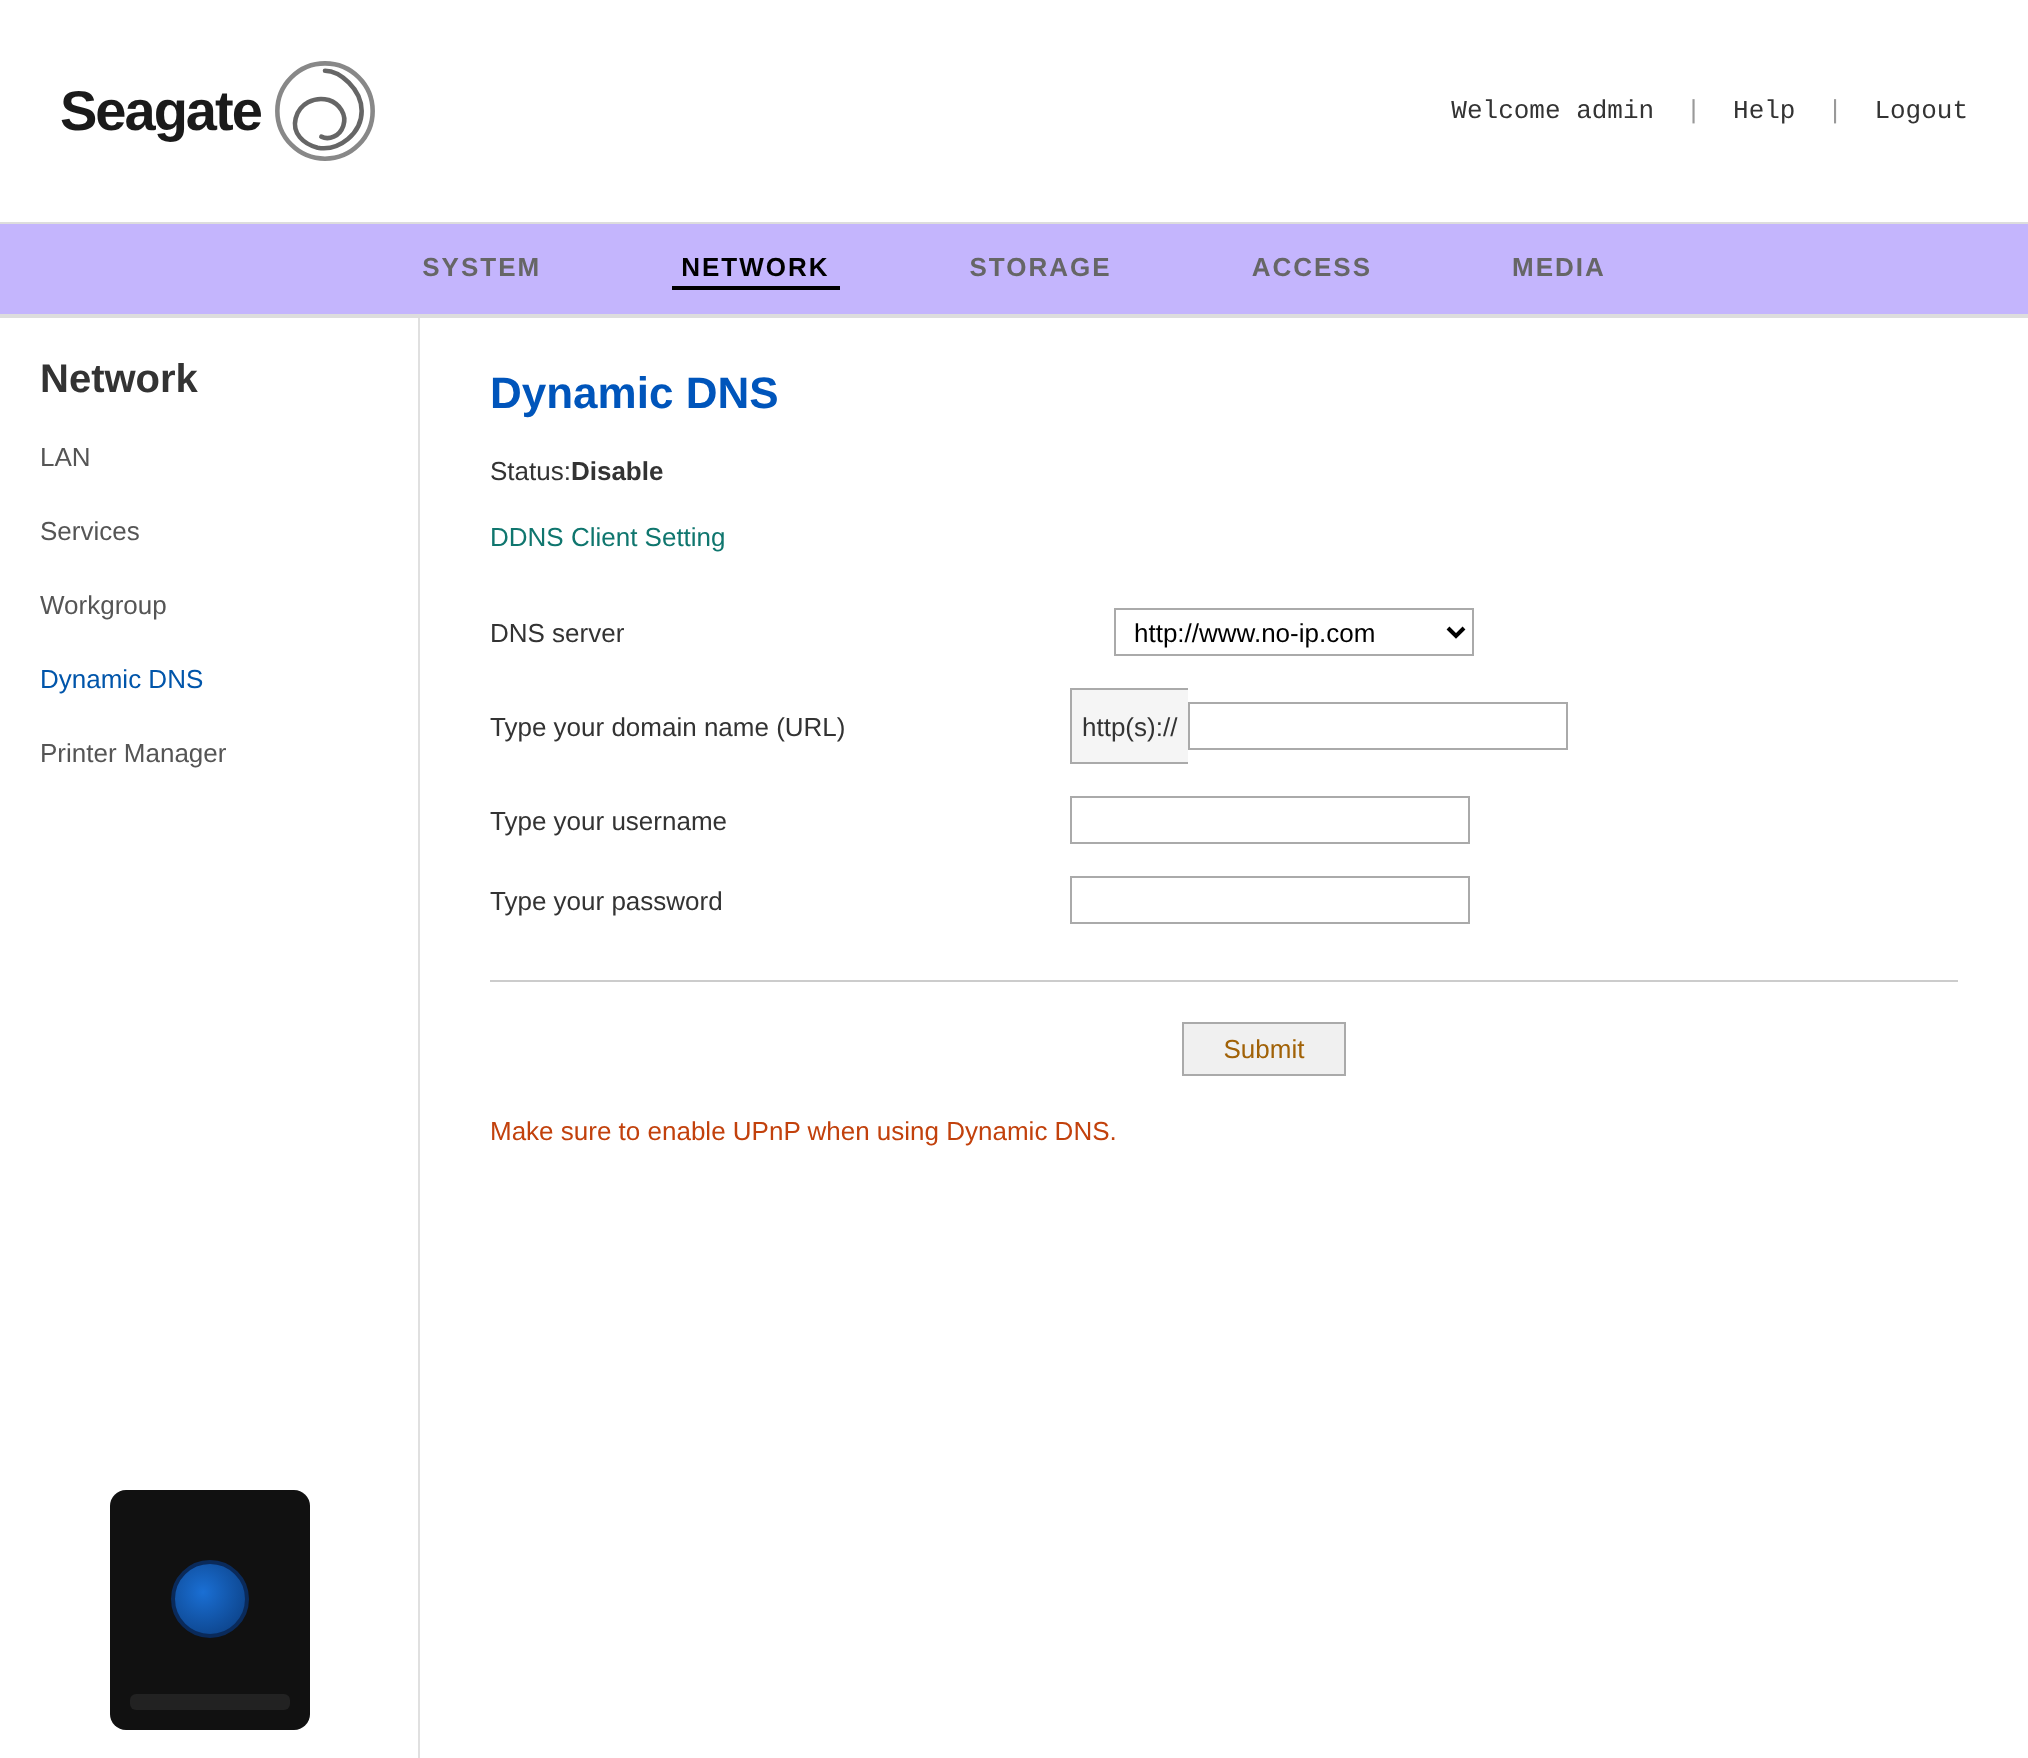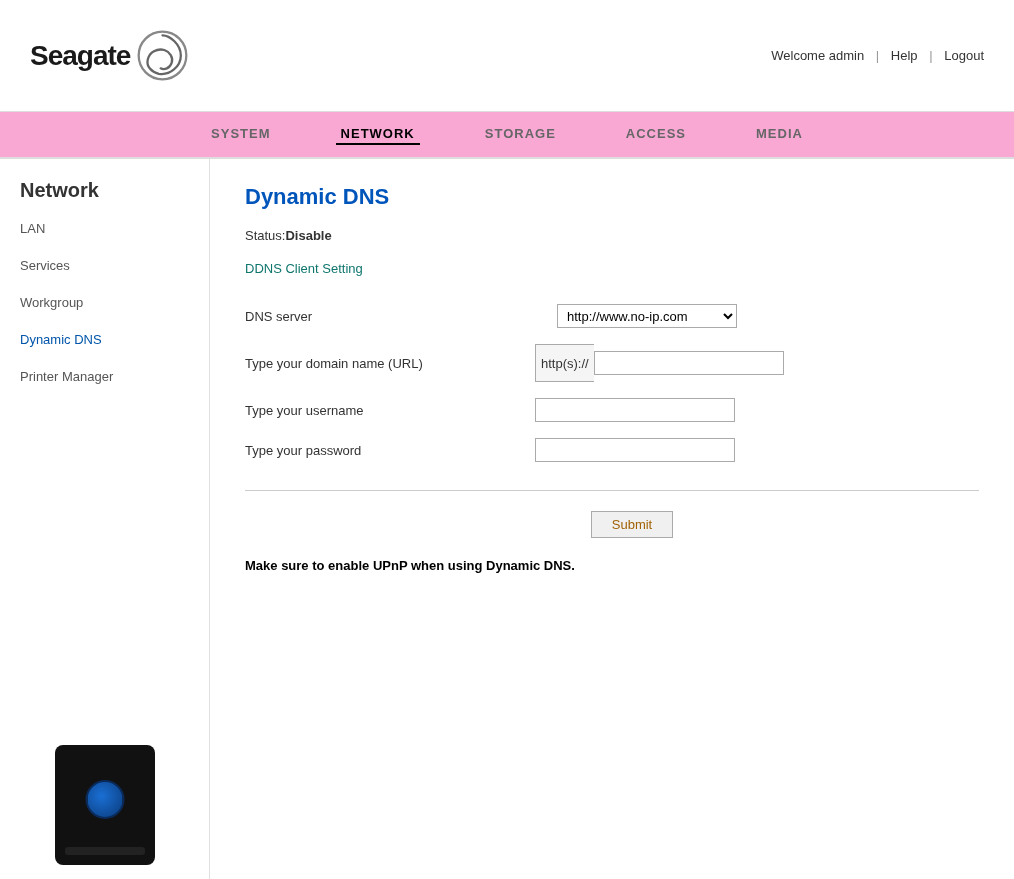--- a/index.html
+++ b/index.html
@@ -26,30 +26,31 @@
       letter-spacing: -1px;
     }
     .logo-icon {
       width: 55px;
       height: 55px;
       margin-left: 5px;
     }
     .header-right {
       font-size: 13px;
       color: #333;
+      font-family: Liberation Mono, monospace;
     }
     .header-right a {
       color: #333;
       text-decoration: none;
     }
     .header-sep { margin: 0 8px; color: #999; }
 
     
     .nav-bar {
-      background: #f9a8d4;
+      background: #c4b5fd;
       border-bottom: 2px solid #ddd;
       display: flex;
       justify-content: center;
       gap: 60px;
       padding: 12px 0;
     }
     .nav-item {
       font-size: 13px;
       font-weight: bold;
       color: #666;
@@ -243,22 +244,22 @@
       font-size: 13px;
       background: #f0f0f0;
       border: 1px solid #aaa;
       cursor: pointer;
       color: #a16207;
       margin-left: 40px;
     }
 
     .notice-text {
       font-size: 13px;
-      color: #000000;
-      font-weight: bold;
+      color: #c2410c;
+      font-weight: normal;
     }
 
     
     .footer-brand {
       display: flex;
       justify-content: flex-end;
       padding: 15px 30px;
       background: #fff;
       border-top: 1px solid #eee;
     }

